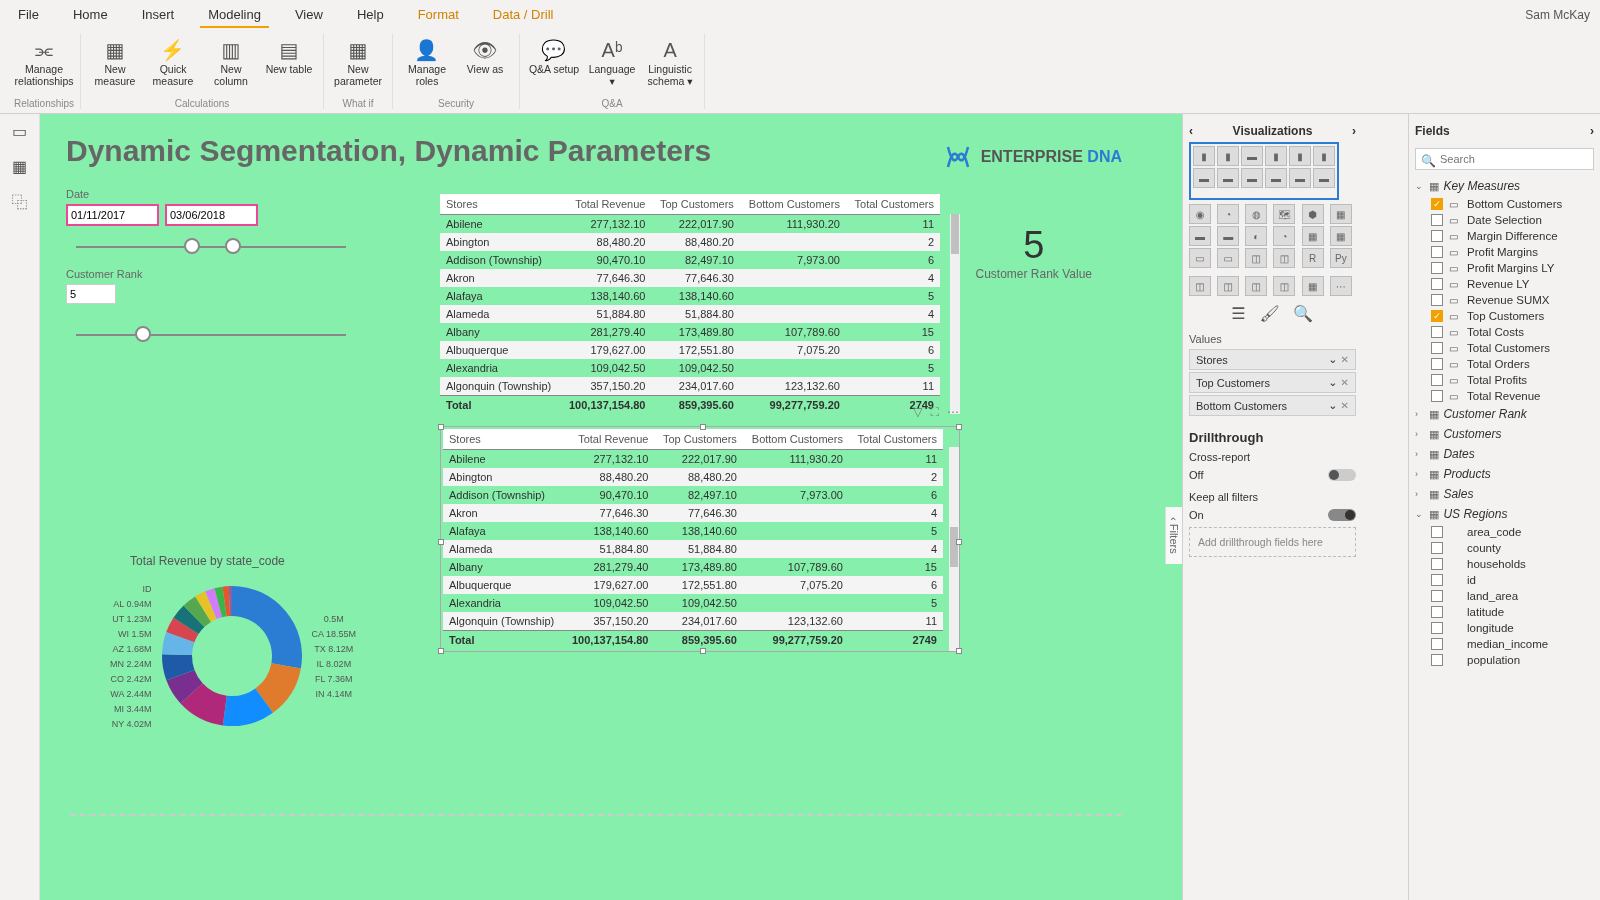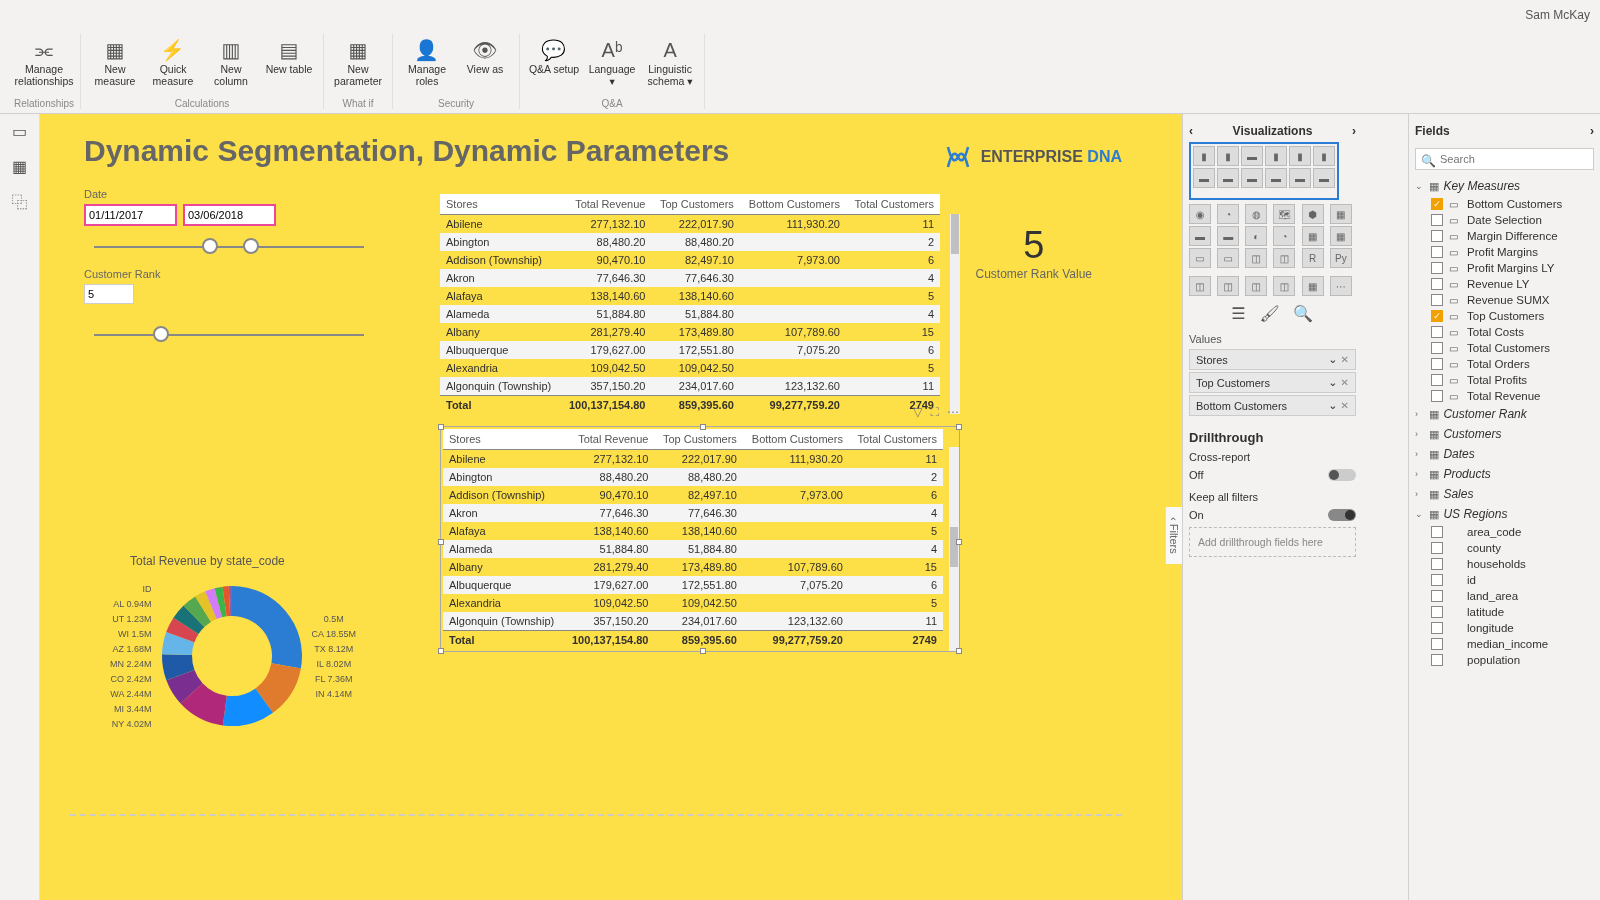--- a/index.html
+++ b/index.html
@@ -12,21 +12,21 @@
 .user { margin-left: auto; font-size: 12px; color: #555; }
 .ribbon { height: 84px; background: #f3f2f1; border-bottom: 1px solid #d0d0d0; display: flex; padding: 4px 8px; }
 .group { display: flex; flex-direction: column; align-items: center; border-right: 1px solid #e0e0e0; padding: 0 6px; }
 .group-items { display: flex; gap: 2px; }
 .rbtn { display: flex; flex-direction: column; align-items: center; width: 56px; text-align: center; font-size: 10.5px; line-height: 1.1; cursor: pointer; padding: 2px; }
 .rbtn .ico { width: 28px; height: 28px; display: flex; align-items: center; justify-content: center; font-size: 20px; color: #555; }
 .group-label { font-size: 10px; color: #888; margin-top: auto; }
 .main { display: flex; height: calc(900px - 30px - 84px); }
 .left-rail { width: 40px; background: #f3f2f1; border-right: 1px solid #e0e0e0; display: flex; flex-direction: column; align-items: center; padding-top: 8px; gap: 16px; }
 .left-rail .ico { font-size: 16px; color: #555; cursor: pointer; }
-.canvas { flex: 1; background: #fde047; padding: 20px 44px; position: relative; overflow: hidden; }
+.canvas { flex: 1; background: #86efac; padding: 20px 26px; position: relative; overflow: hidden; }
 .report-title { font-size: 30px; font-weight: 600; color: #666; }
 .logo { position: absolute; top: 28px; right: 60px; display: flex; align-items: center; gap: 8px; font-size: 16px; font-weight: 600; color: #555; }
 .logo svg { width: 30px; height: 30px; }
 .slicer { font-size: 11px; color: #666; margin-top: 20px; width: 290px;}
 .slicer-label { font-size: 11px; color: #666; margin-bottom: 4px;}
 .date-inputs { display: flex; gap: 6px; margin-bottom: 10px;}
 .date-inputs input { width: 93px; font-size: 11px; padding: 3px; border: 2px solid #ec4899; }
 .slider-track { height: 2px; background: #888; position: relative; margin: 20px 10px; }
 .slider-handle { width: 16px; height: 16px; border: 2px solid #888; background: #fff; border-radius: 50%; position: absolute; top: -8px; }
 .rank-input { width: 50px; font-size: 11px; padding: 3px; border: 1px solid #ccc; margin-bottom: 10px;}
@@ -77,20 +77,30 @@
 .chk.on { background: #f2a100; border-color: #f2a100; color: #fff;}
 .ficon { width: 12px; font-size: 10px; color: #555;}
 .dashed-divider { border-top: 2px dashed #ccc; position: absolute; left: 30px; right: 60px; top: 700px;}
 .vscroll { position: absolute; right: 0; top: 20px; bottom: 0; width: 10px; background: #f0f0f0;}
 .vscroll .thumb { position: absolute; left: 1px; width: 8px; background: #c0c0c0; top: 0; height: 40px;}
 </style>
 </head>
 <body>
 
 <div class="titlebar">
+  <div class="menus" id="menus">
+      <span>File</span>
+      <span>Home</span>
+      <span>Insert</span>
+      <span class="active-tab">Modeling</span>
+      <span>View</span>
+      <span>Help</span>
+      <span class="orange">Format</span>
+      <span class="orange">Data / Drill</span>
+    </div>
   <div class="user">Sam McKay</div>
 </div>
 
 <div class="ribbon" id="ribbon">
     <div class="group">
       <div class="group-items">
         <div class="rbtn">
           <div class="ico">⫘</div>
           <div>Manage relationships</div>
         </div>

